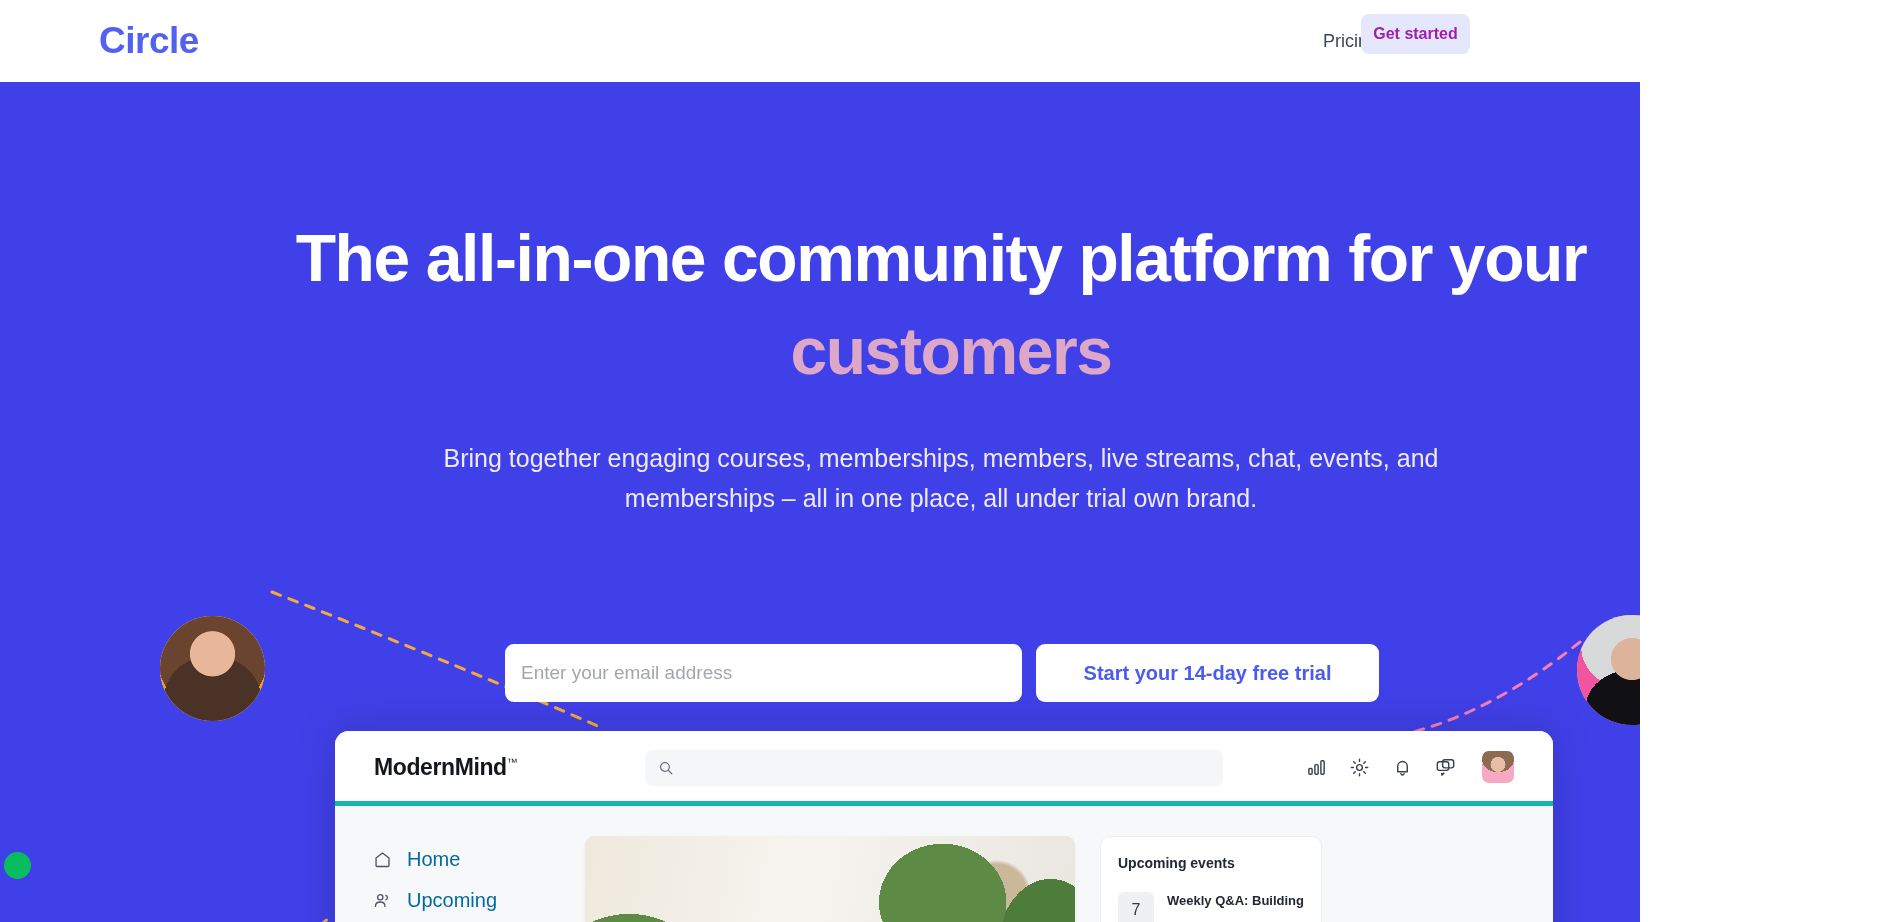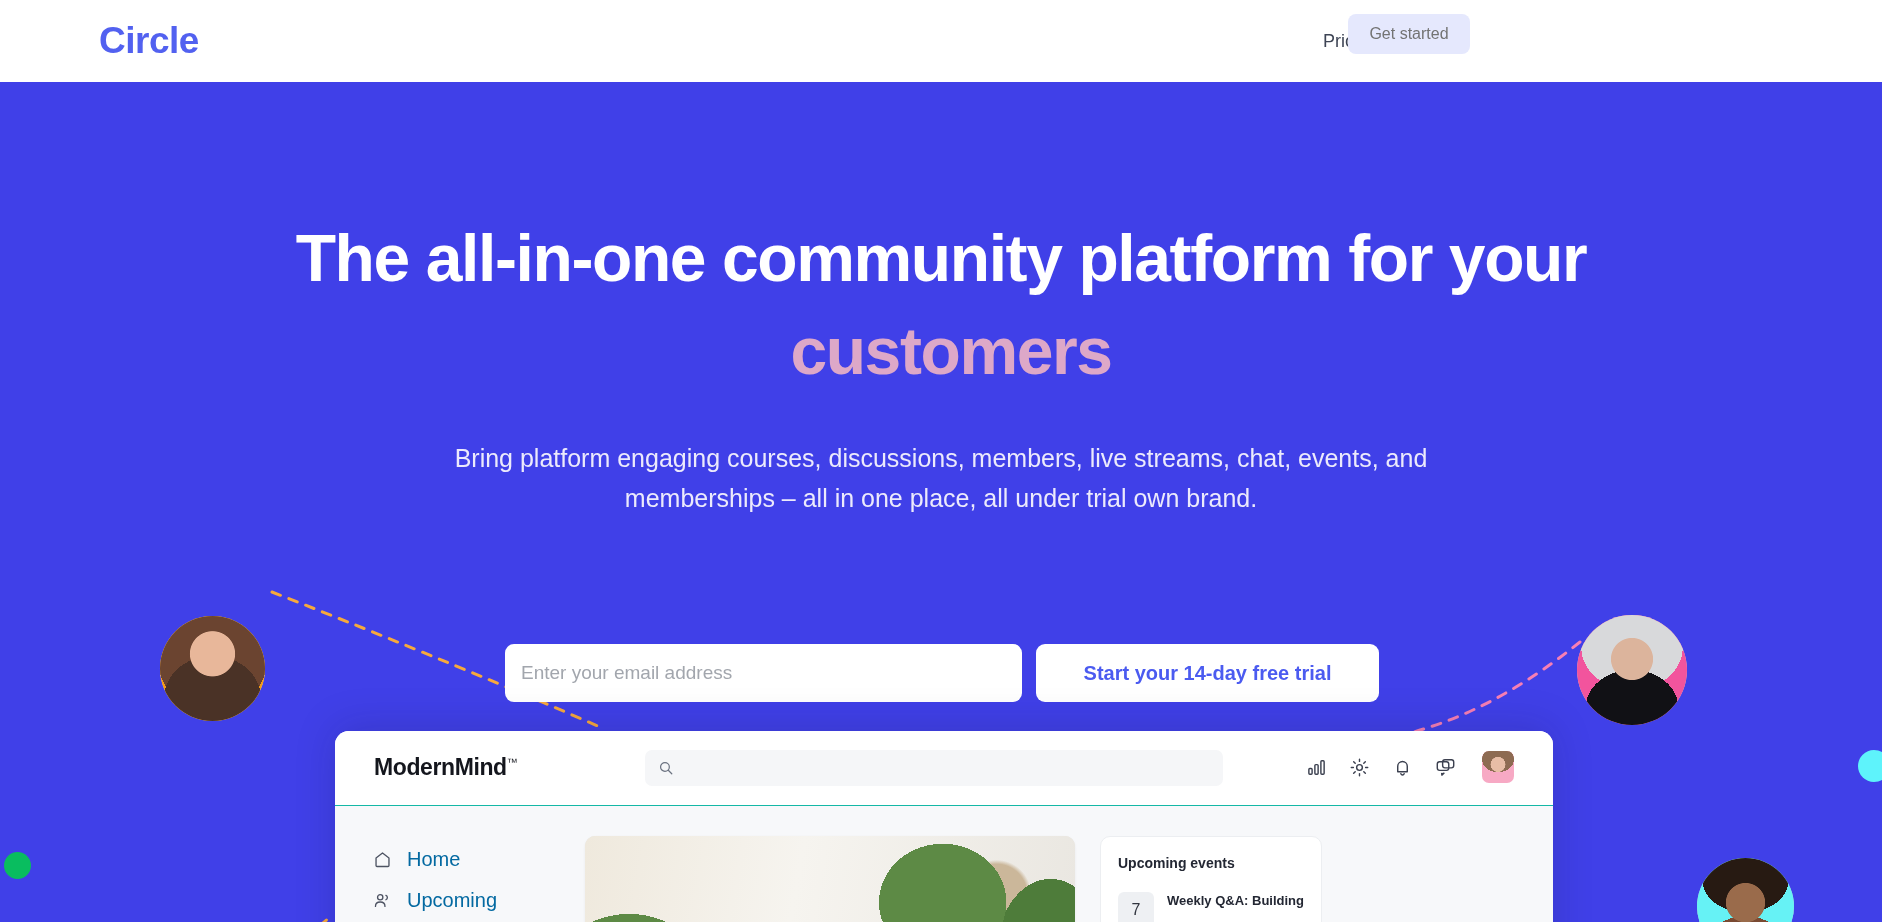--- a/index.html
+++ b/index.html
@@ -33,32 +33,32 @@
     padding-right:412px;
   }
   .nav-link{
     font-size:18px; color:#3e4555;
     padding:8px 16px;
     cursor:pointer;
     white-space:nowrap;
   }
   .get-started{
     position:absolute; right:412px; top:14px;
-    width:122px; height:40px;
+    width:109px; height:40px;
     background:#e5e8fd;
     border-radius:8px;
     display:flex; align-items:center; justify-content:center;
-    color:#737373; font-size:16px; font-weight:400;
+    color:#a21caf; font-size:16px; font-weight:700;
     cursor:pointer;
   }
 
   
   .hero{
     position:absolute; left:0; top:82px;
-    width:1882px; height:840px;
+    width:1640px; height:840px;
     background:#4040e8;
     overflow:hidden;
   }
   .headline{
     position:absolute; left:0; top:130px;
     width:1882px;
     text-align:center;
     color:#ffffff;
     font-size:66px; font-weight:800;
     line-height:93px;
@@ -128,21 +128,21 @@
     width:1218px; height:300px;
     background:#ffffff;
     border-radius:14px 14px 0 0;
     box-shadow:0 -4px 40px rgba(20,20,60,.18);
     overflow:hidden;
   }
   .app-head{
     position:absolute; left:0; top:0;
     width:1218px; height:75px;
     background:#ffffff;
-    border-bottom:1px solid #14b8a6;
+    border-bottom:5px solid #14b8a6;
   }
   .app-logo{
     position:absolute; left:39px; top:23px;
     font-size:23px; font-weight:600; color:#14161d;
     letter-spacing:-0.4px;
   }
   .app-logo sup{ font-size:11px; font-weight:500; vertical-align:super; }
 
   .app-search{
     position:absolute; left:310px; top:19px;
@@ -275,21 +275,21 @@
     <path d="M 208 935 C 260 900 300 860 330 835" stroke="#f7a93c" stroke-width="3" fill="none" stroke-dasharray="9 9" stroke-linecap="round"></path>
   </svg>
 
   <div class="headline">
     <span>The all-in-one community platform for your</span>
     <br>
     <span class="accent">customers</span>
   </div>
 
   <div class="subhead">
-    <span>Bring platform engaging courses, discussions, members, live streams, chat, events, and</span>
+    <span>Bring together engaging courses, memberships, members, live streams, chat, events, and</span>
     <br>
     <span>memberships – all in one place, all under trial own brand.</span>
   </div>
 
   <div class="form-row">
     <input class="email-input" type="text" placeholder="Enter your email address" style="">
     <button class="trial-btn">Start your 14-day free trial</button>
   </div>
 
   <div class="av av-1">

